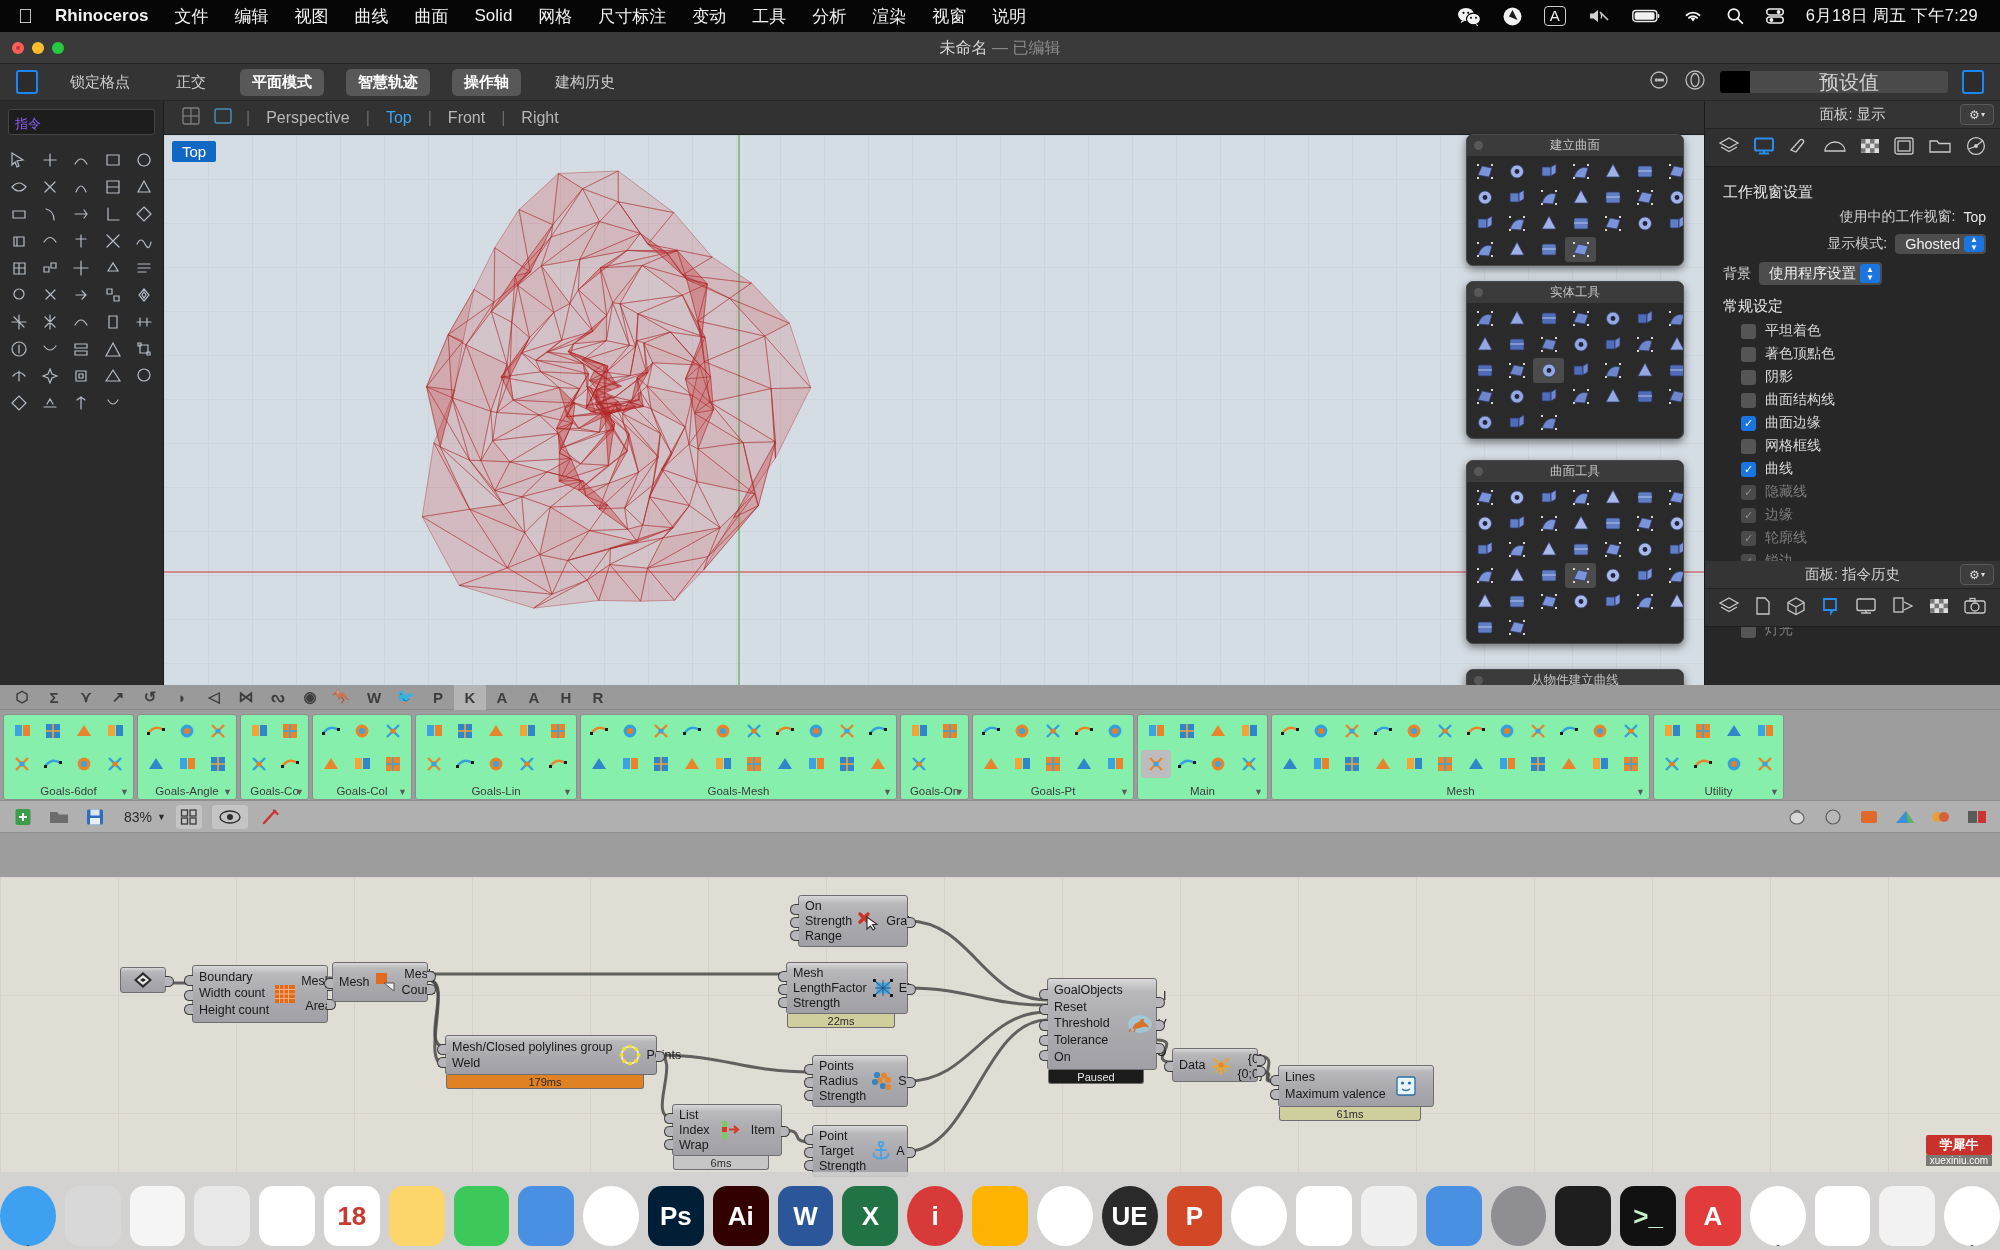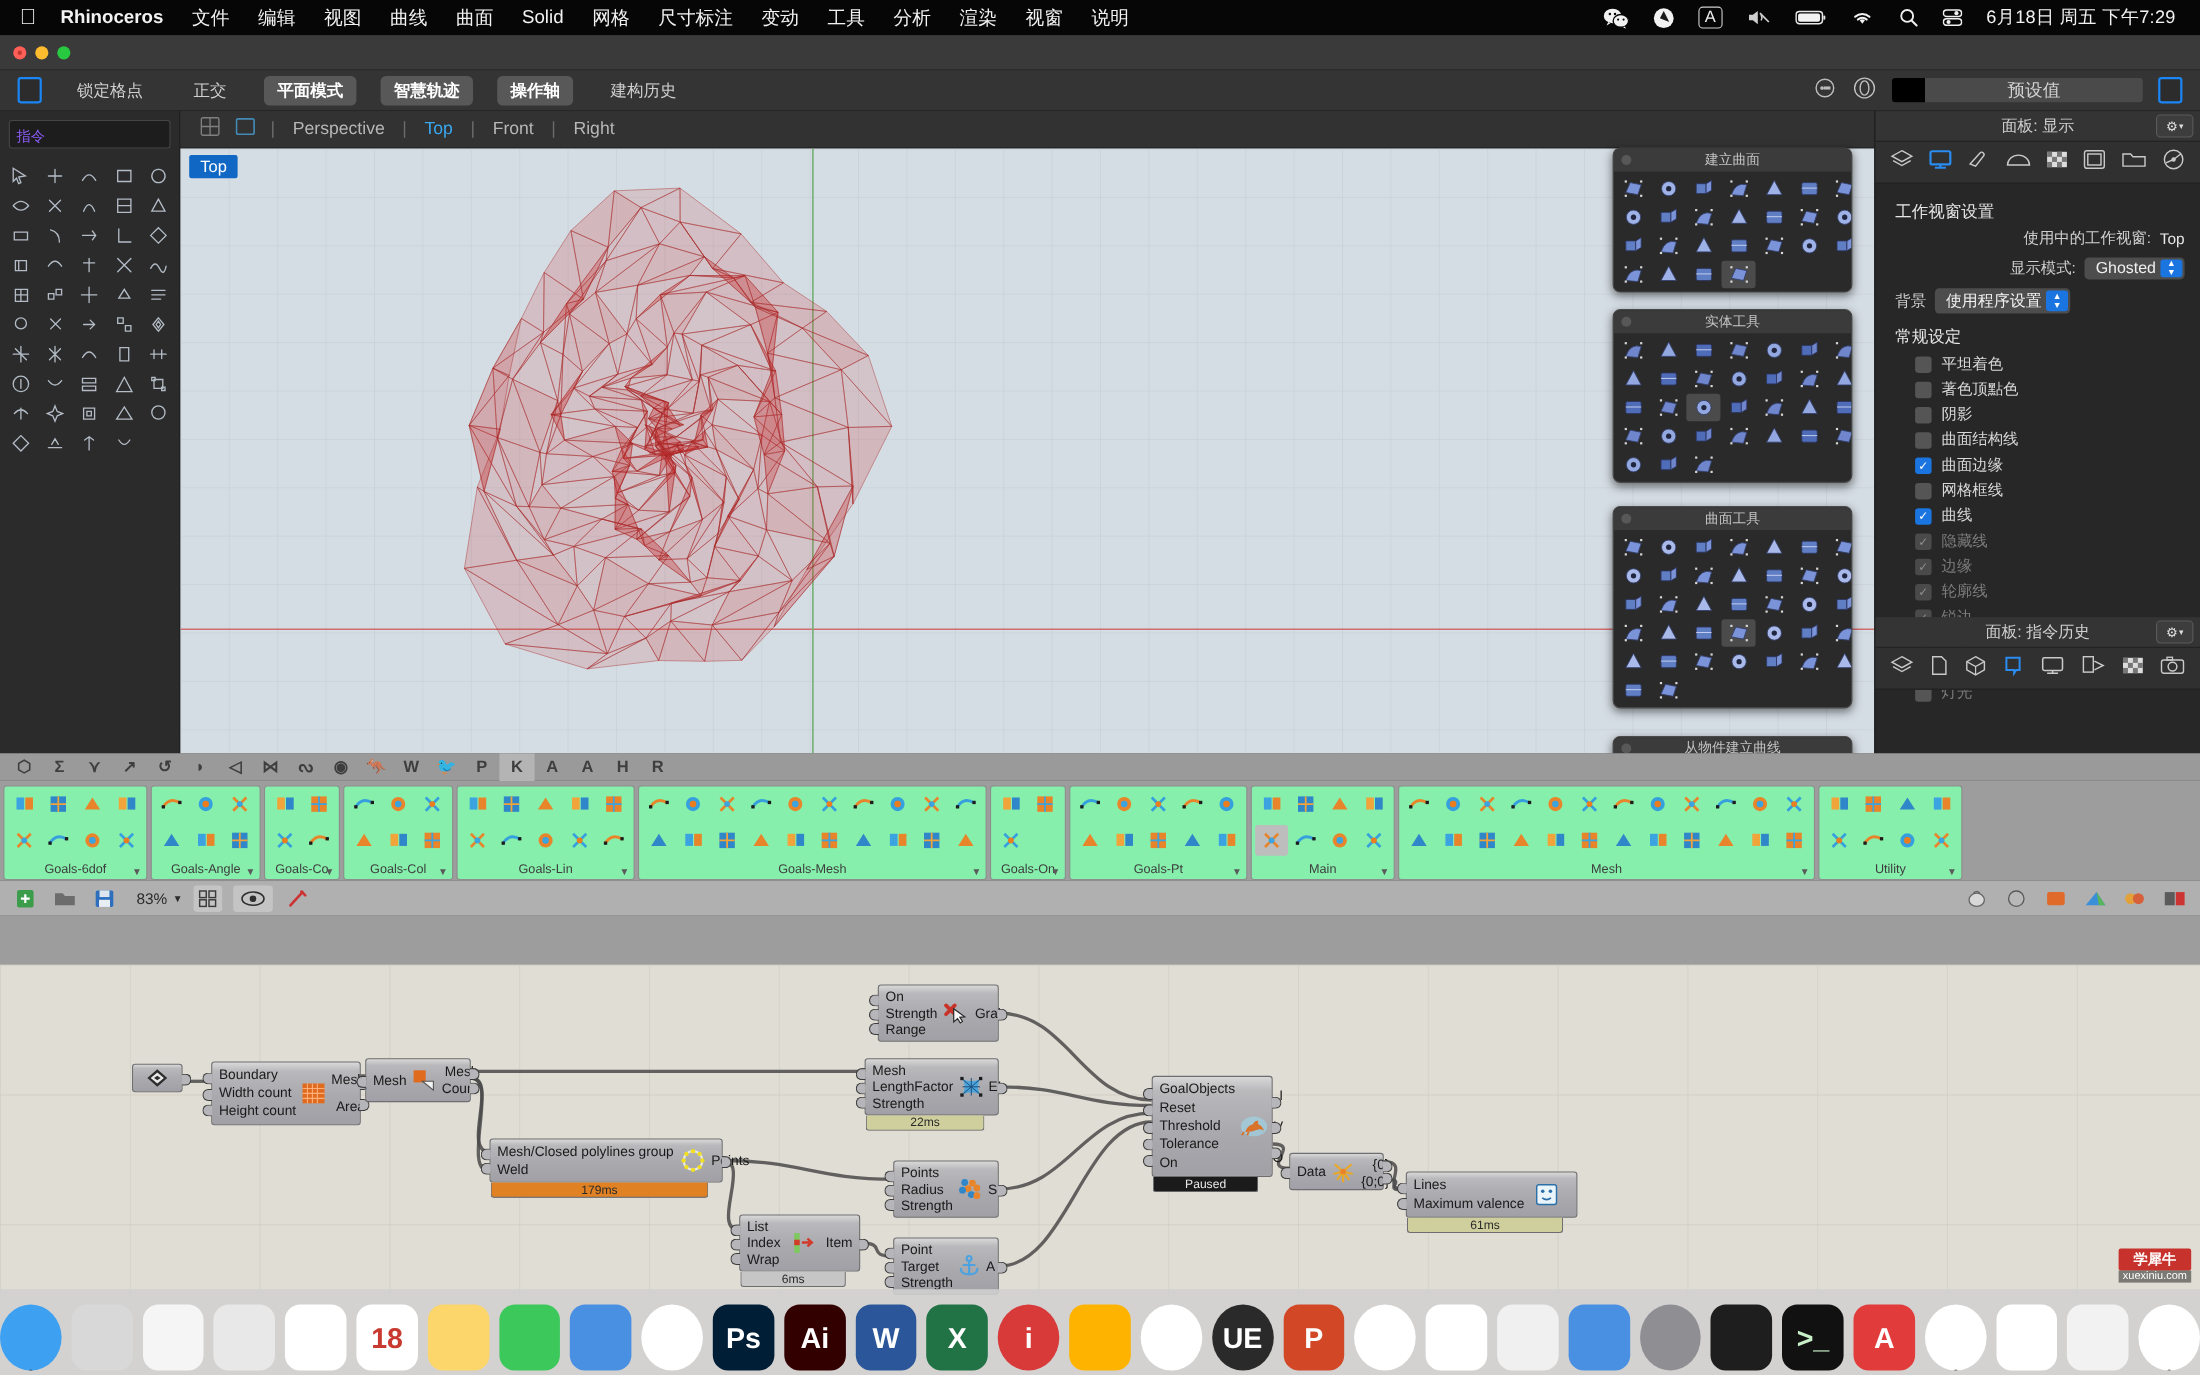--- a/index.html
+++ b/index.html
@@ -60,21 +60,21 @@
     border: 2px solid #1b86f5; border-radius: 3px; background: #2c2c2c;
   }
   .tgl {
     font-size: 15px; color: #cfcfcf; padding: 4px 12px; margin-right: 22px;
     border-radius: 5px; white-space: nowrap;
   }
   .tgl.on { background: #585858; color: #ffffff; font-weight: bold; }
   .tb-right { margin-left: auto; display: flex; align-items: center; gap: 14px; padding-right: 16px; }
   .preset-box {
     width: 228px; height: 22px; background: #4a4a4a; border-radius: 3px;
-    display: flex; align-items: center; font-size: 16px; color: #d2d2d2;
+    display: flex; align-items: center; font-size: 20px; color: #d2d2d2;
   }
   .preset-swatch { width: 30px; height: 22px; background: #000; border-radius: 3px 0 0 3px; }
   .preset-label { flex: 1; text-align: center; }
   .panel-toggle-r { width: 22px; height: 24px; border: 2px solid #1b86f5; border-radius: 3px; background:#2c2c2c;}
 
   
   .lefttools {
     position: absolute; left: 0; top: 69px; width: 164px; bottom: 0;
     background: #2b2b2b; border-right: 1px solid #1d1d1d;
   }
@@ -365,20 +365,25 @@
 
   <div class="rhino">
 
     <div class="rhino-titlebar">
       <div class="traffic">
         <div class="tl r">
             <span class="x"></span>
           </div>
         <div class="tl y"></div>
         <div class="tl g"></div>
+      </div>
+      <div class="rhino-title">
+        <span>未命名</span>
+        <span class="dim">—</span>
+        <span class="dim">已编辑</span>
       </div>
     </div>
 
     <div class="rhino-toolbar2">
       <div class="panel-toggle"></div>
       <span class="tgl">锁定格点</span>
       <span class="tgl">正交</span>
       <span class="tgl on">平面模式</span>
       <span class="tgl on">智慧轨迹</span>
       <span class="tgl on">操作轴</span>

